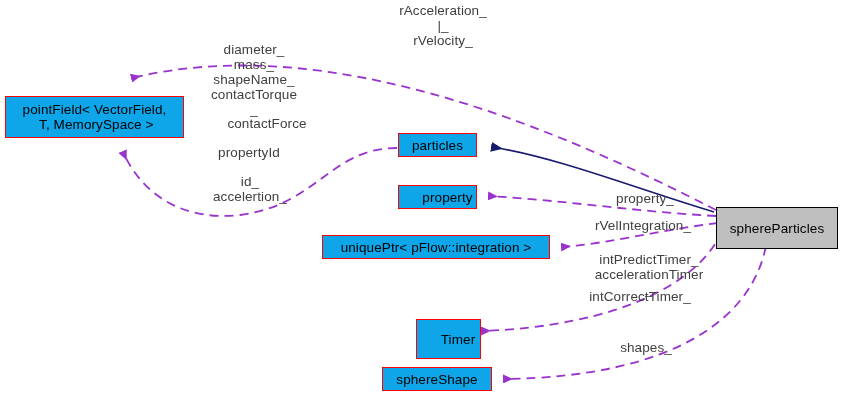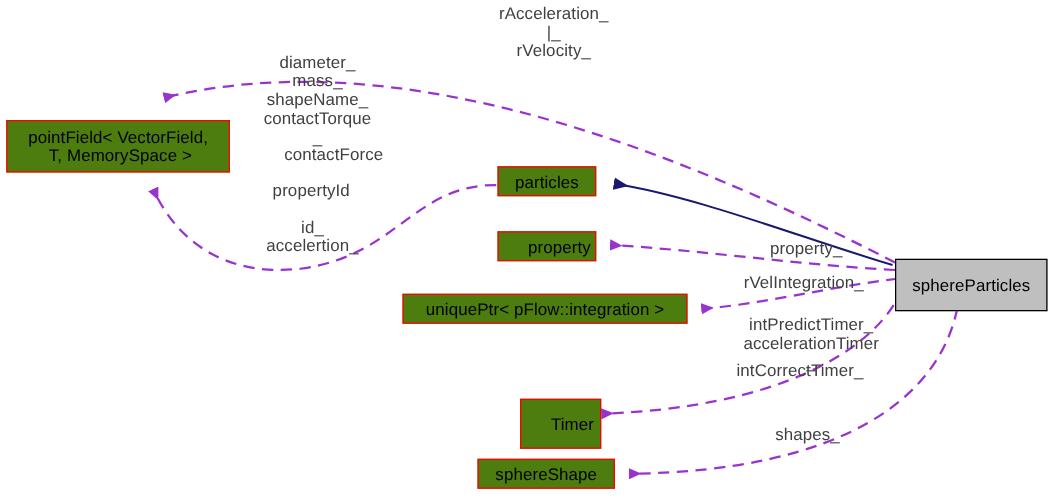--- a/index.html
+++ b/index.html
@@ -24,21 +24,21 @@
     width: 847px;
     height: 401px;
   }
   .node {
     position: absolute;
     box-sizing: border-box;
     display: flex;
     align-items: center;
     justify-content: center;
     text-align: center;
-    background: #4d7c0f;
+    background: #0ea5e9;
     border: 1px solid #ff0000;
     color: #000000;
     font-size: 13.5px;
     line-height: 15px;
     white-space: pre;
     letter-spacing: 0.1px;
   }
   .node.root-node {
     background: #bfbfbf;
     border: 1px solid #000000;

